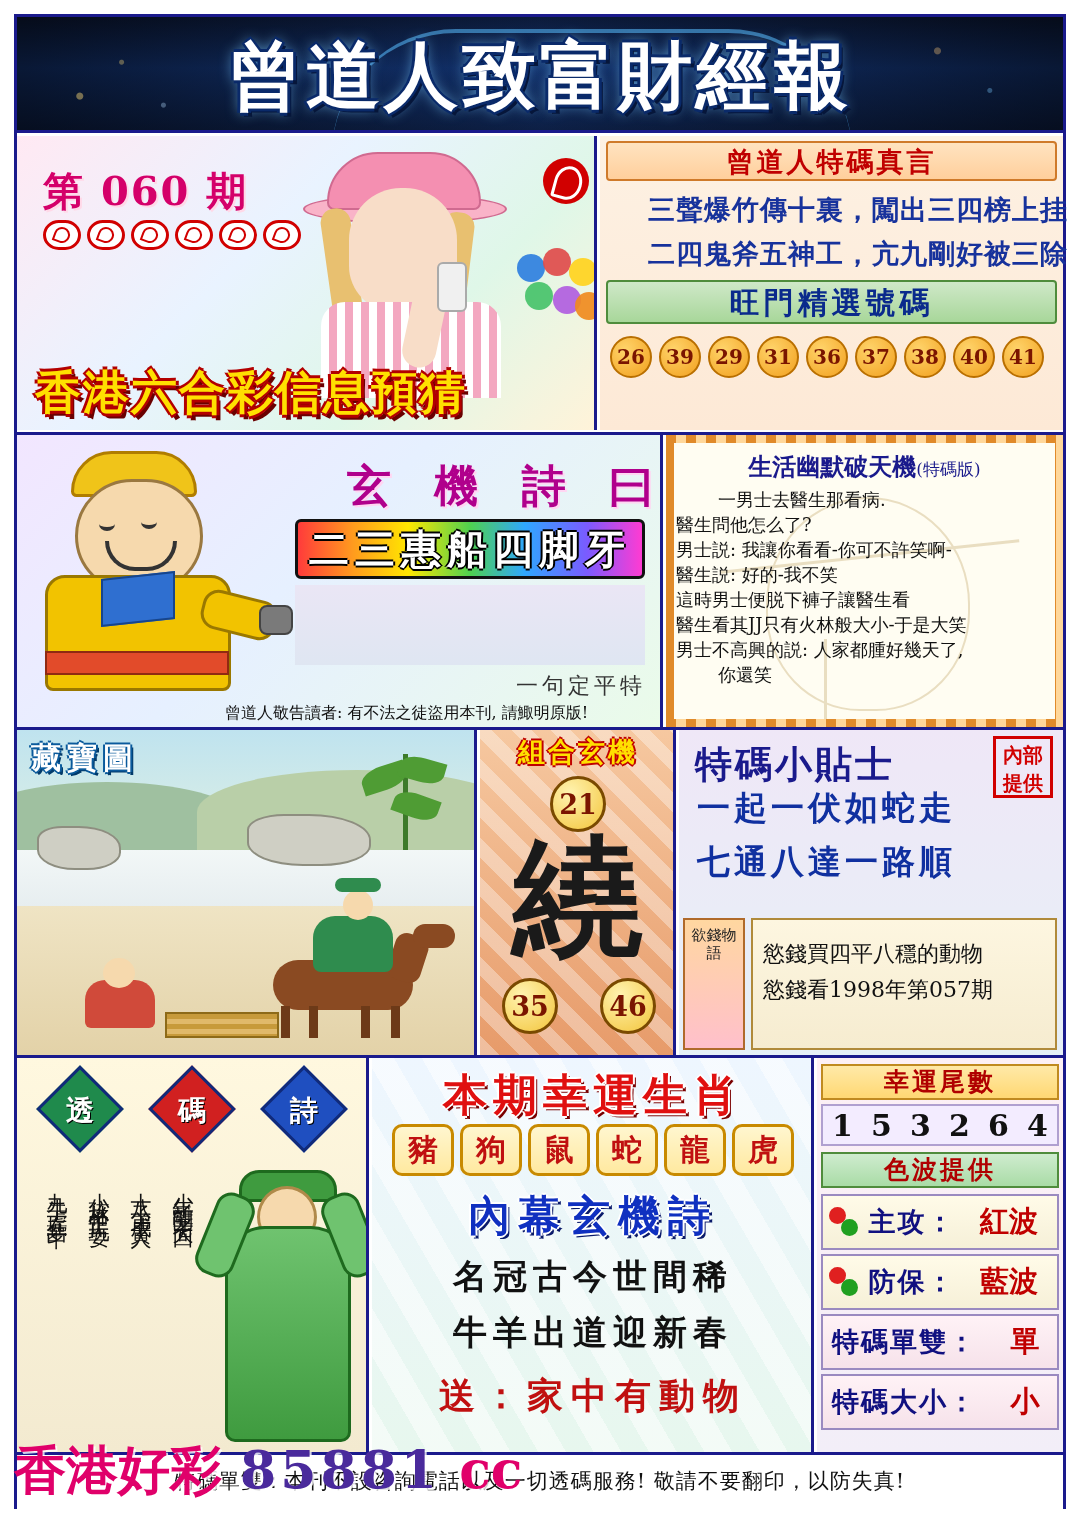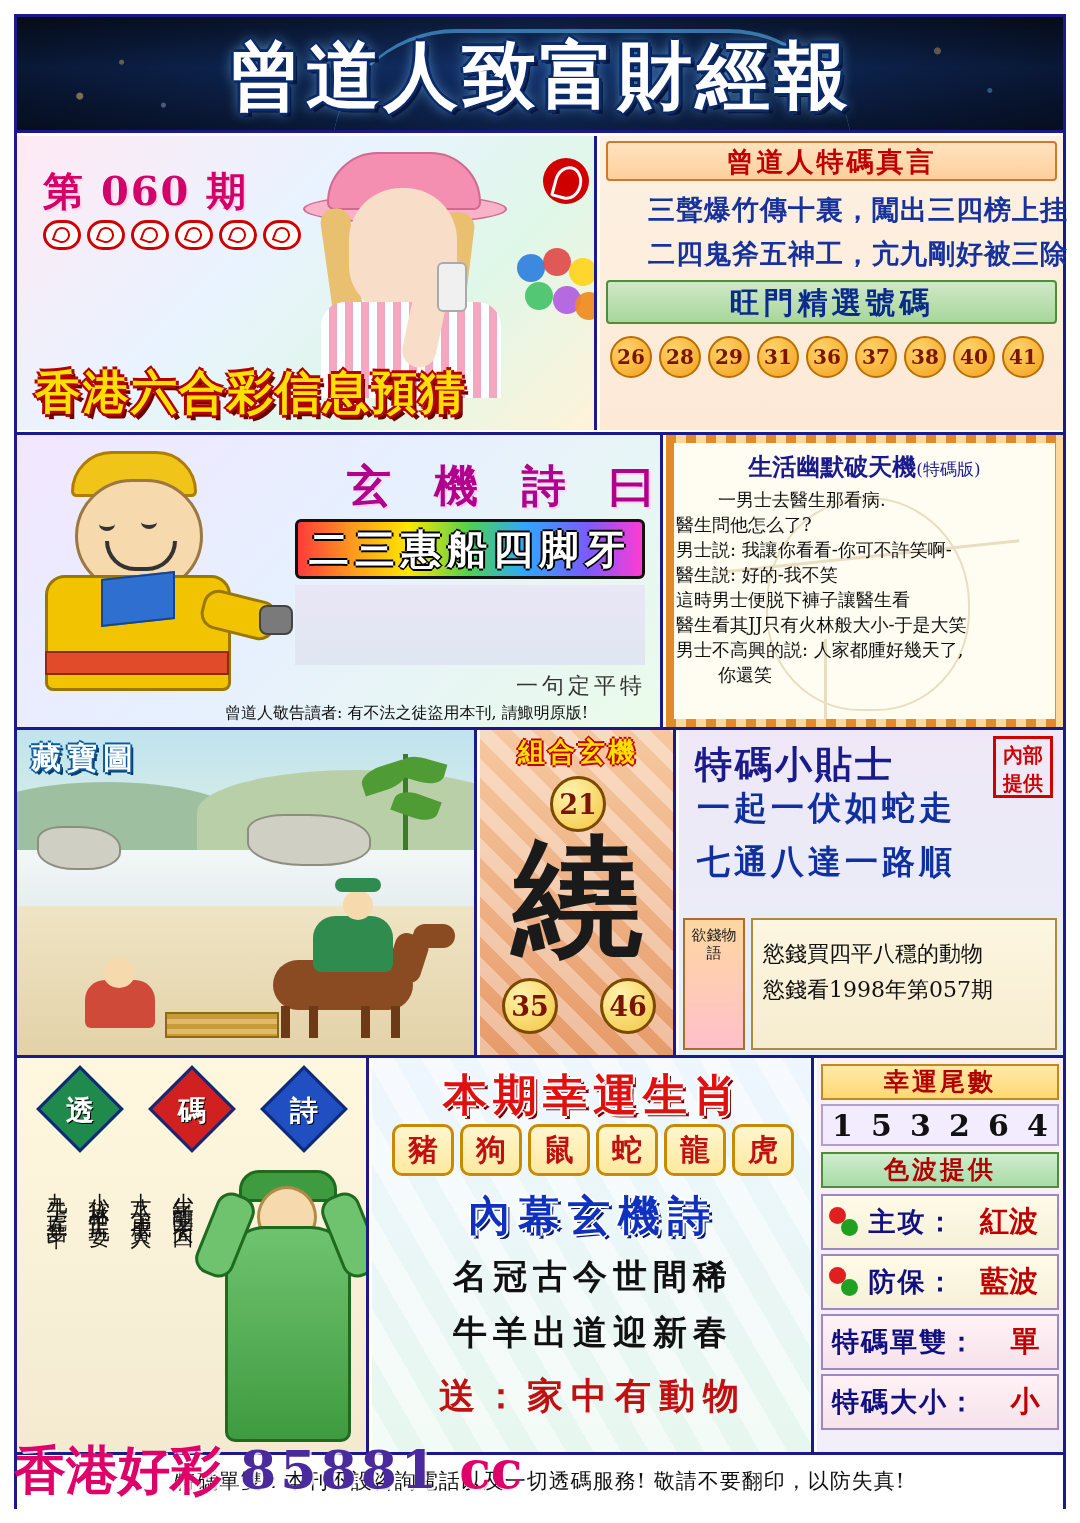--- a/index.html
+++ b/index.html
@@ -611,21 +611,21 @@
       <div class="hk-title">香港六合彩信息預猜</div>
     </div>
 
     <div class="right-top">
       <div class="rt-head">曾道人特碼真言</div>
       <div class="rt-line l1">三聲爆竹傳十裏，闖出三四榜上挂</div>
       <div class="rt-line l2">二四鬼斧五神工，亢九剛好被三除</div>
       <div class="rt-head2">旺門精選號碼</div>
       <div class="num-row">
         <div class="numball">26</div>
-        <div class="numball">28</div>
+        <div class="numball">39</div>
         <div class="numball">29</div>
         <div class="numball">31</div>
         <div class="numball">36</div>
         <div class="numball">37</div>
         <div class="numball">38</div>
         <div class="numball">40</div>
         <div class="numball">41</div>
       </div>
     </div>
   </div>

